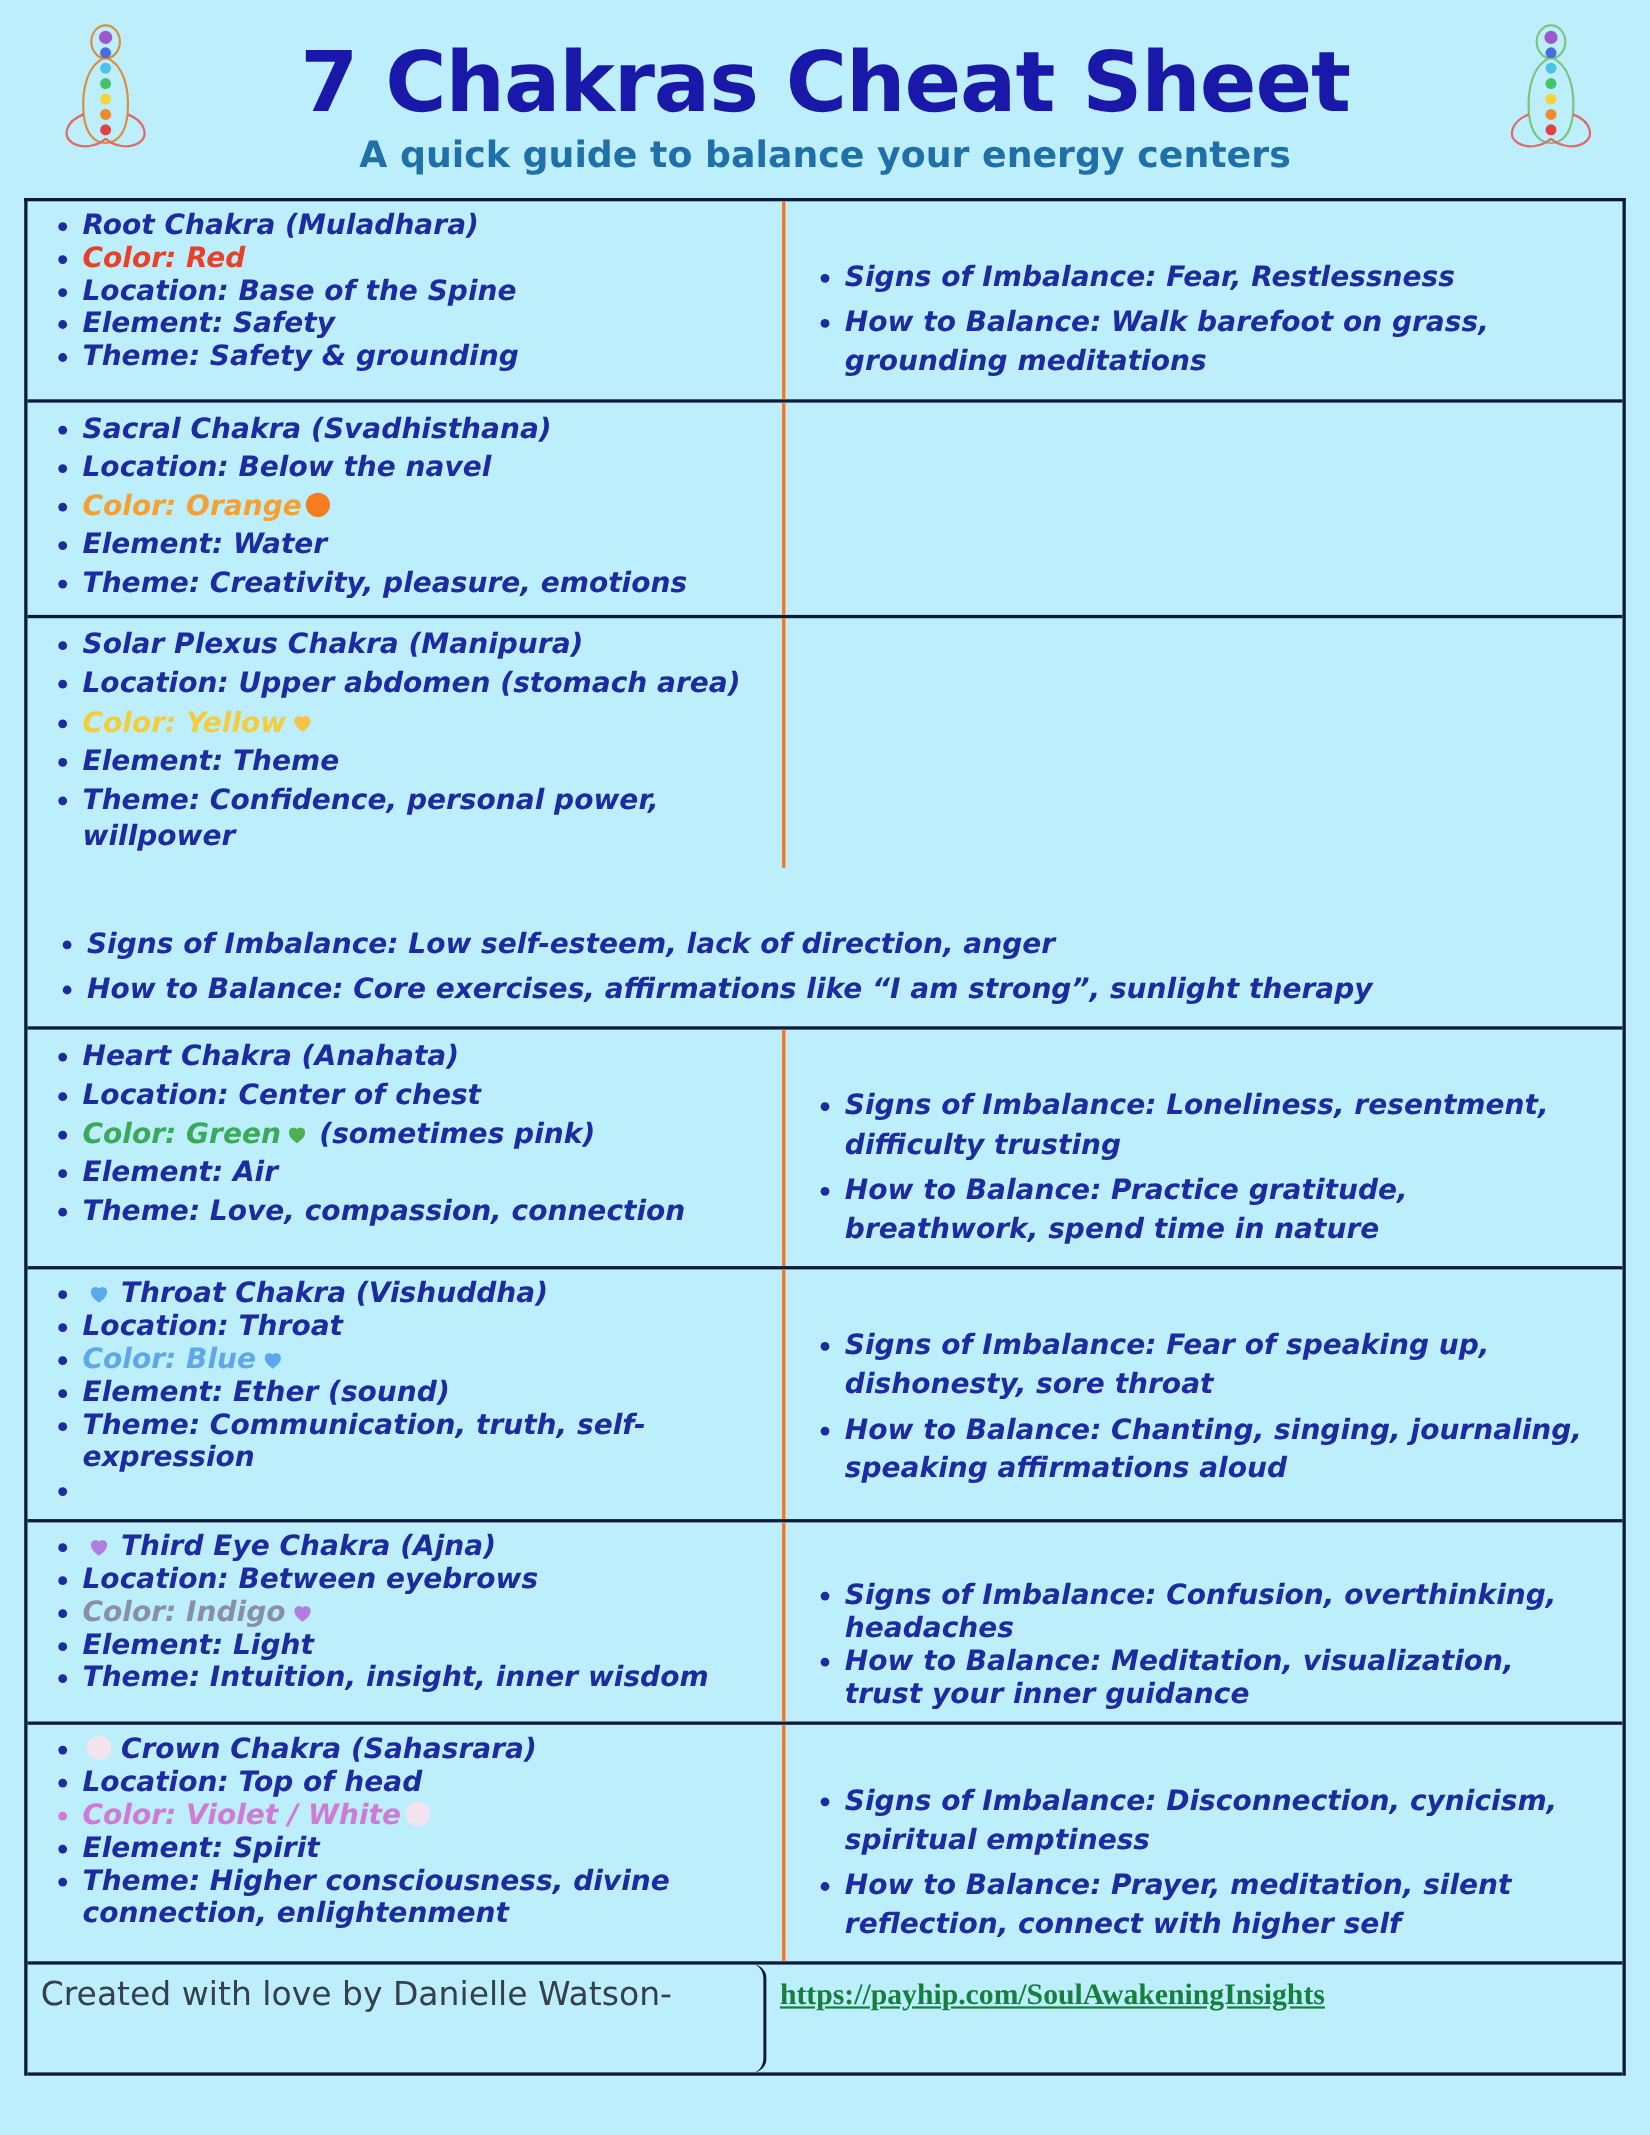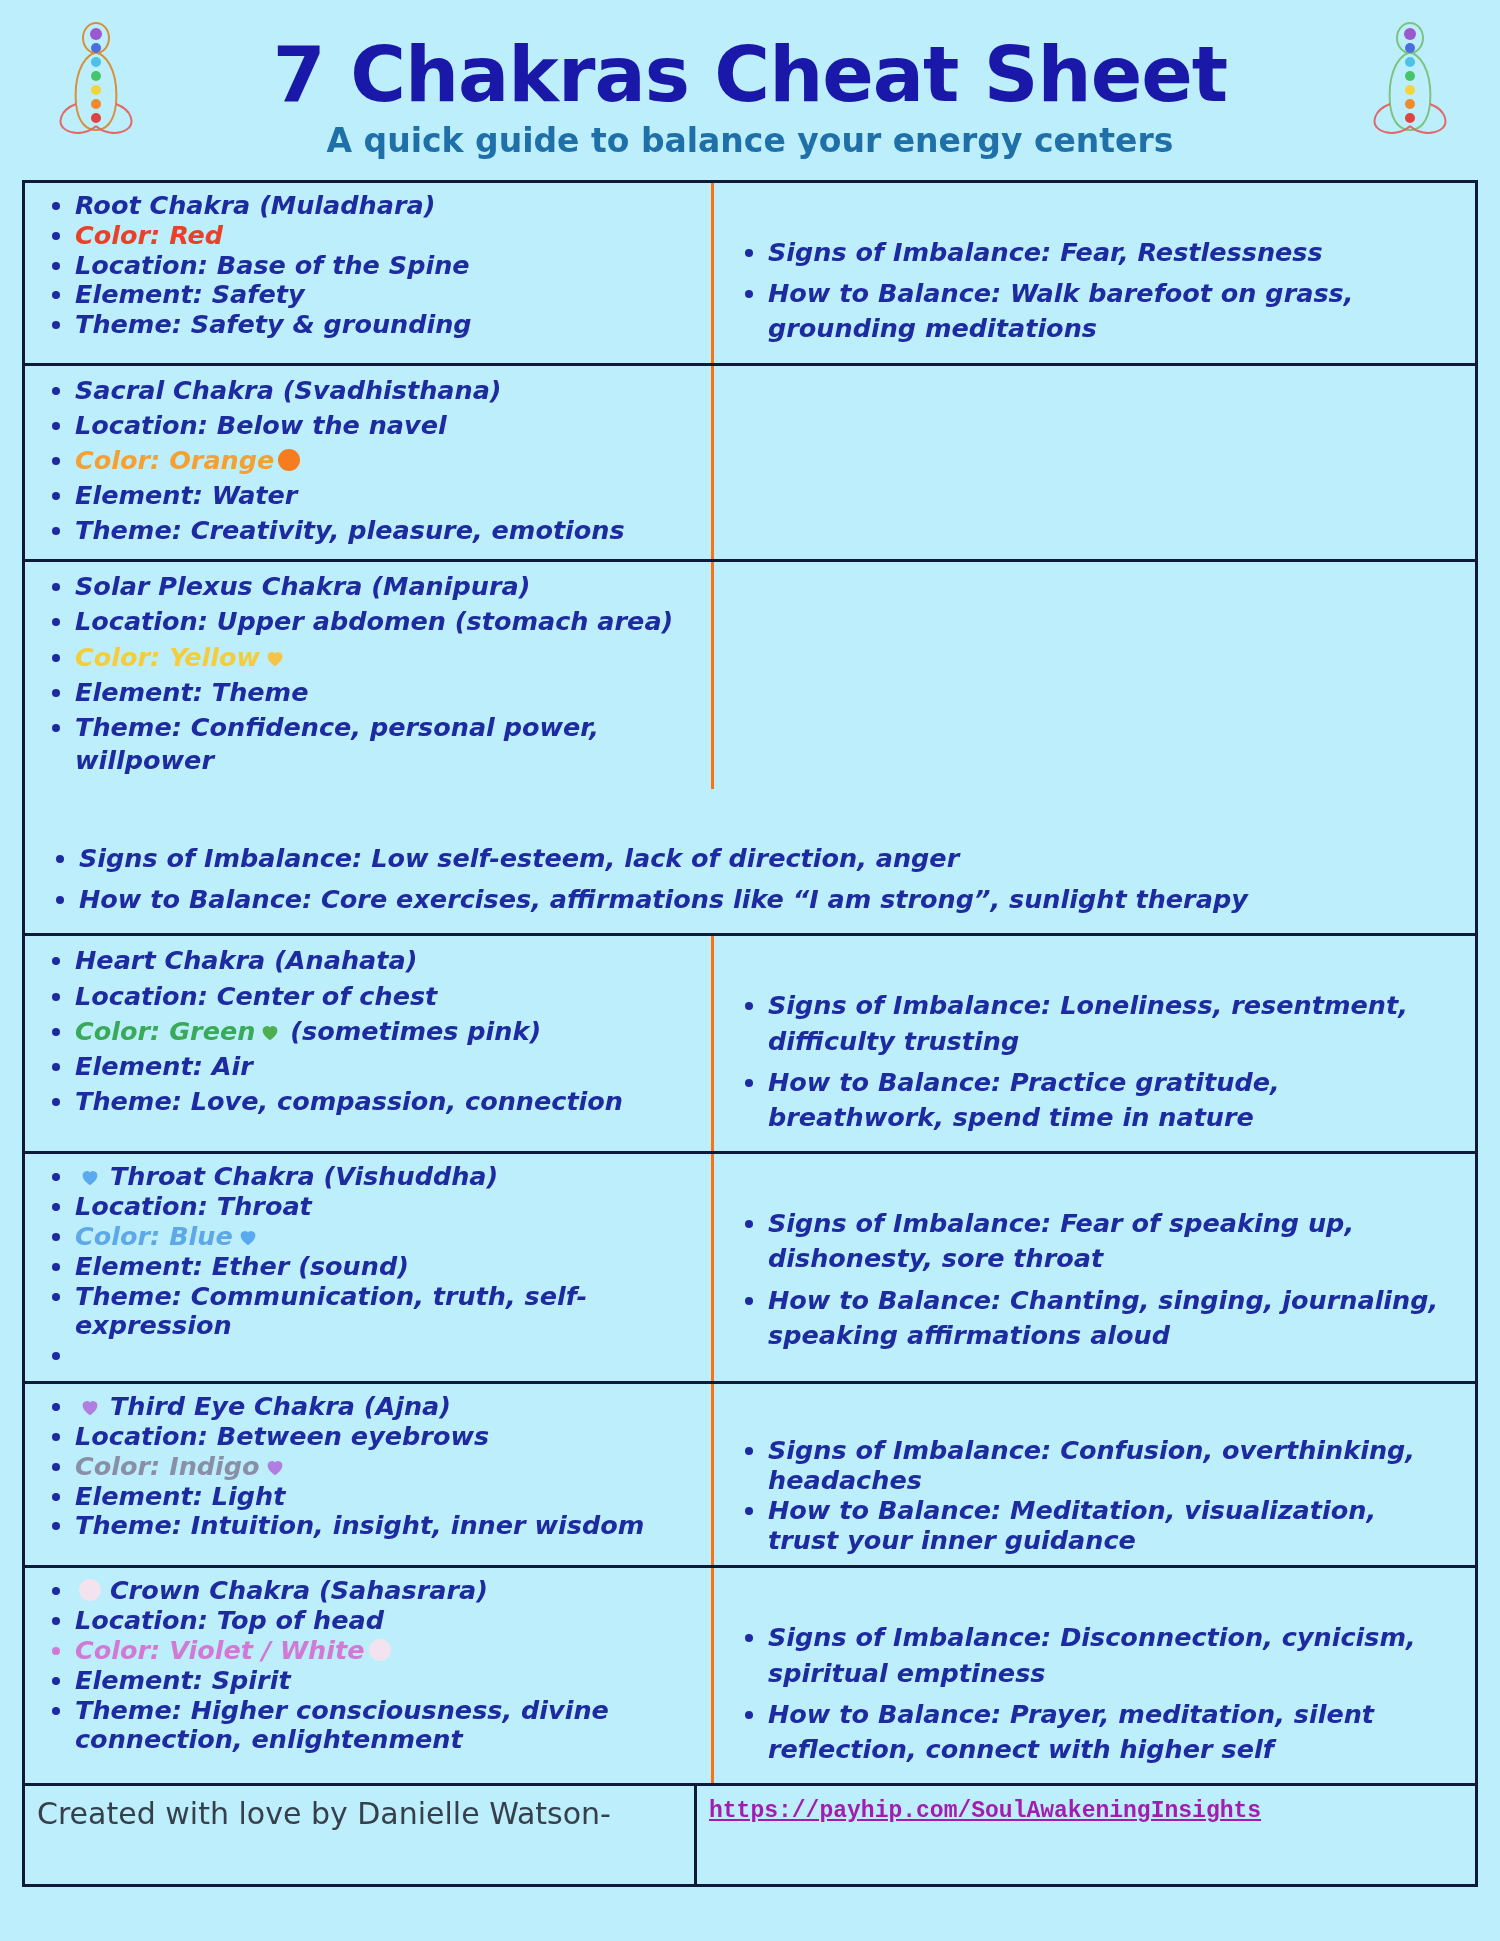--- a/index.html
+++ b/index.html
@@ -132,32 +132,33 @@
     min-height: 98px;
   }
   .footer-left {
     width: 672px;
     border-right: 3px solid #0d1a3a;
     box-sizing: border-box;
     padding: 10px 8px 8px 12px;
     font-size: 30px;
     color: #36404d;
     font-family: "DejaVu Sans", sans-serif;
+    border-radius: 13px;
   }
   .footer-right {
     flex: 1;
     box-sizing: border-box;
     padding: 12px 8px 8px 12px;
   }
   .footer-link {
-    font-size: 23px;
+    font-size: 27px;
     font-weight: bold;
-    color: #a21caf;
+    color: #15803d;
     text-decoration: underline;
-    font-family: Liberation Mono, monospace;
+    font-family: Liberation Serif, serif;
     word-break: break-all;
   }
 </style>
 </head>
 <body>
 
 <div class="page">
 
   <div class="header">
     <div class="figure left">

